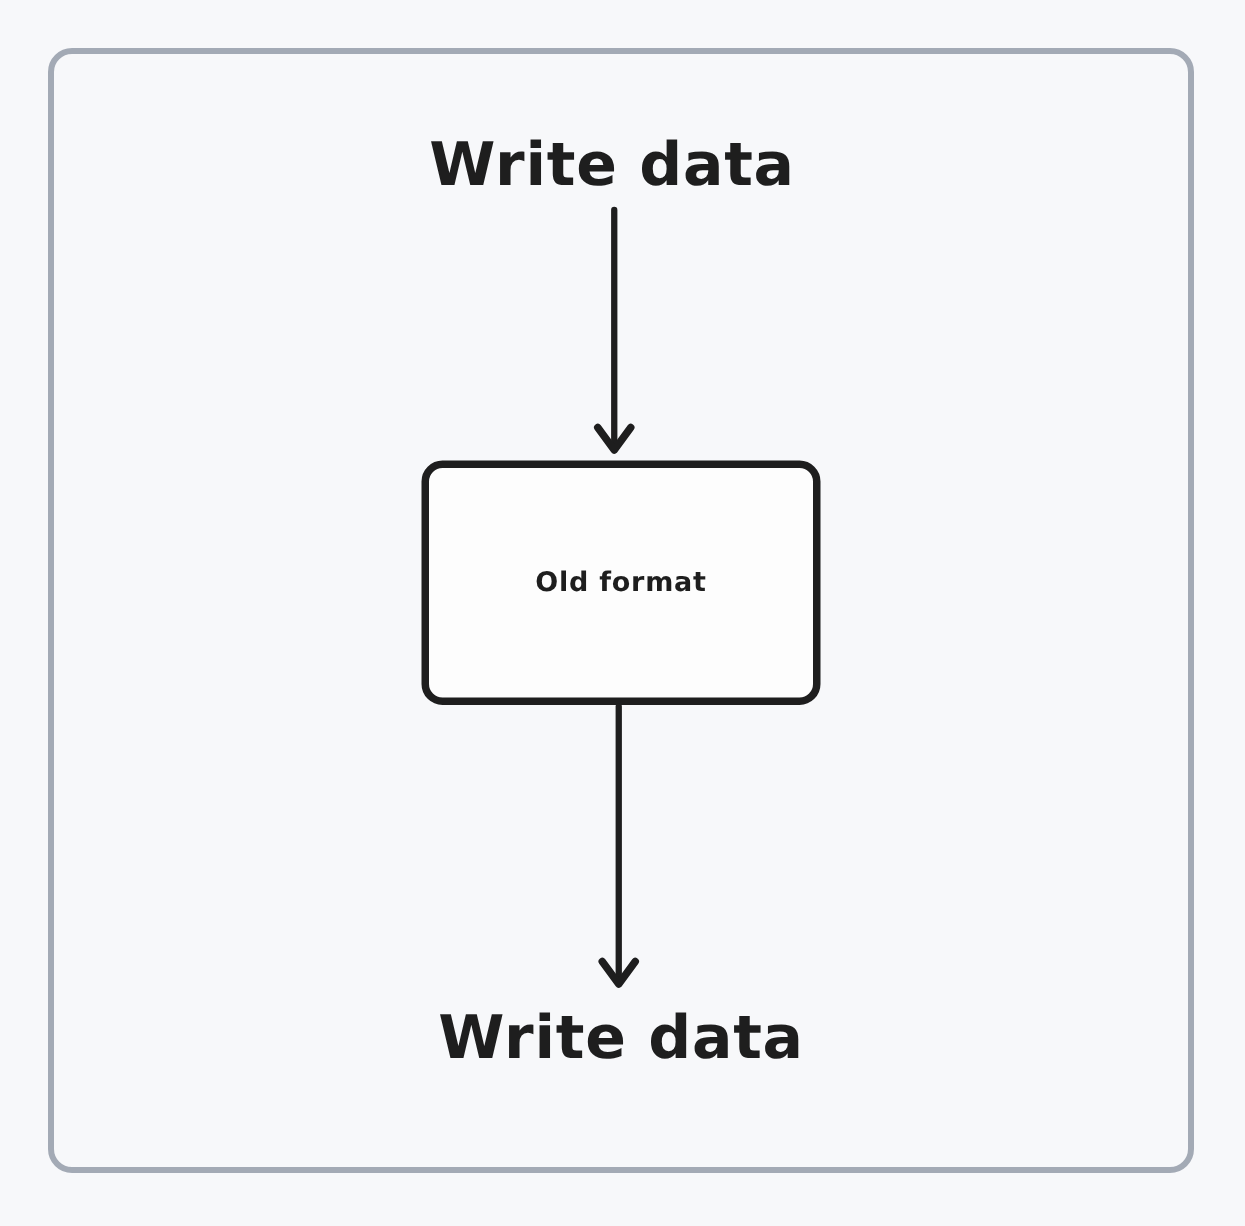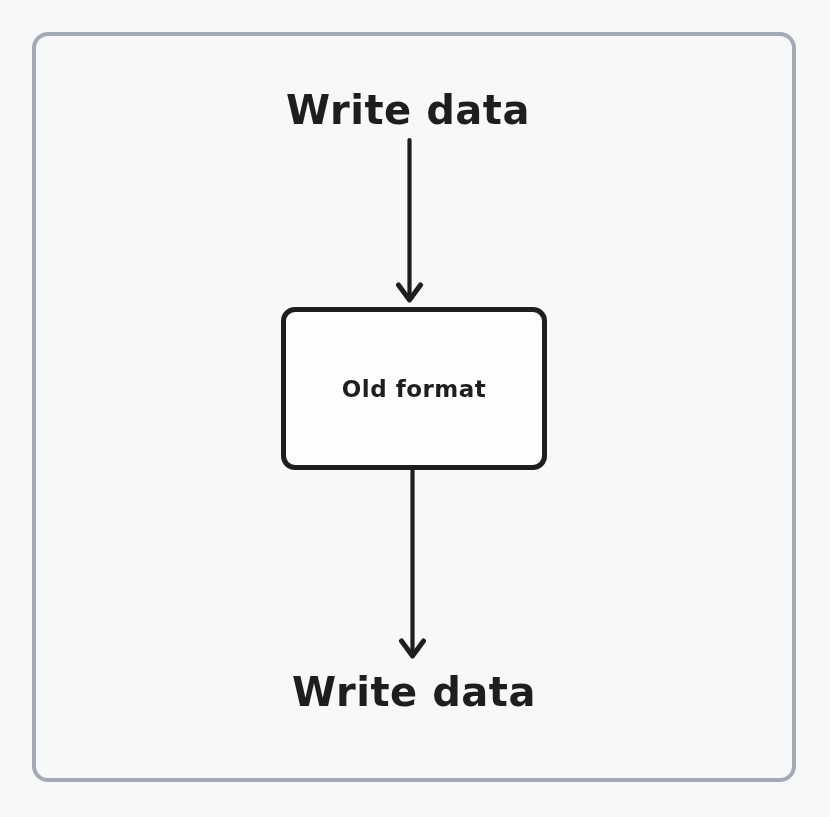--- a/index.html
+++ b/index.html
@@ -57,21 +57,21 @@
     box-sizing: border-box;
     border: 5px solid var(--stroke, #1e1e1e);
     border-radius: 14px;
     background: var(--box-fill, #fdfdfd);
     display: flex;
     align-items: center;
     justify-content: center;
   }
   .node-label {
     font-weight: 700;
-    font-size: 23px;
+    font-size: 18px;
     color: var(--stroke, #1e1e1e);
     letter-spacing: 0.5px;
     white-space: nowrap;
   }
   .arrow-svg {
     position: absolute;
     overflow: visible;
   }
   .arrow-1 {
     left: 388px;

